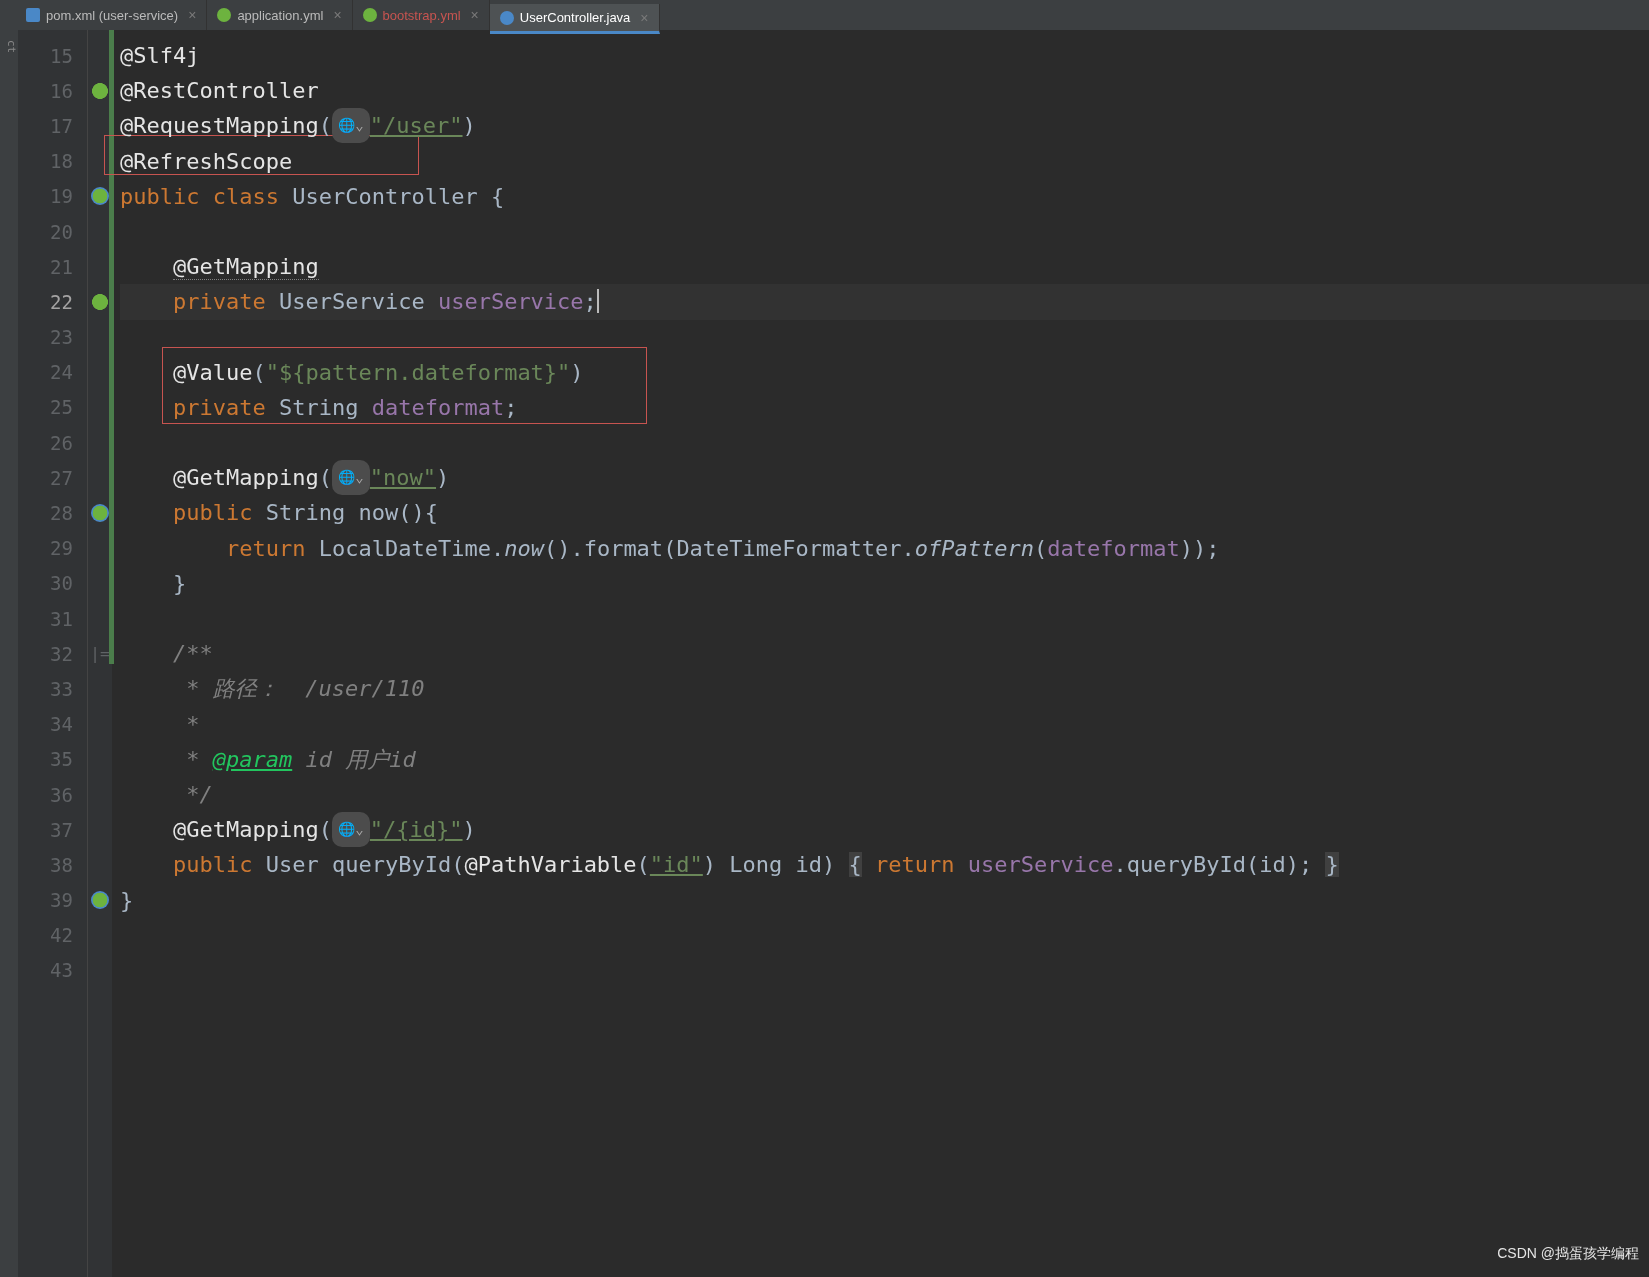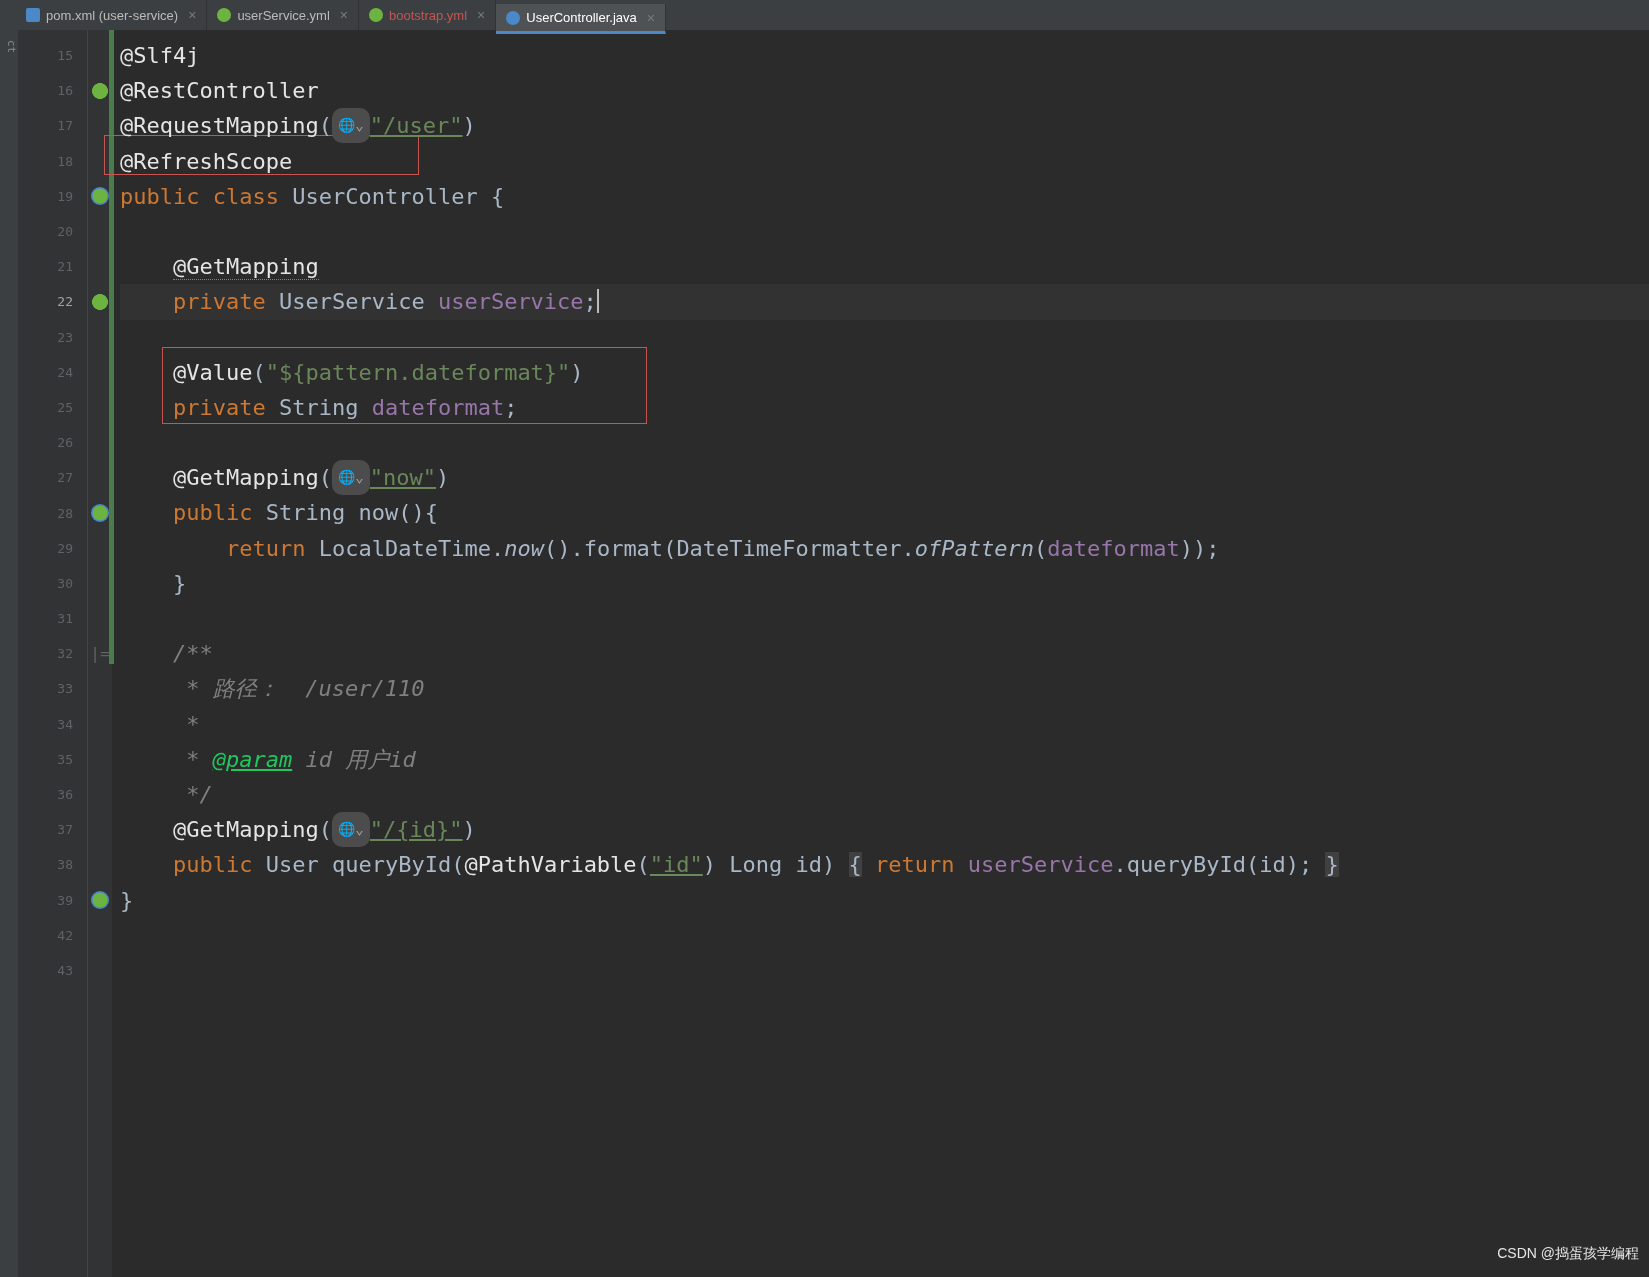--- a/index.html
+++ b/index.html
@@ -72,21 +72,21 @@
   width: 24px;
   background: #313335;
   padding-top: 8px;
 }
 .line-row {
   height: 35.2px;
   display: flex;
   align-items: center;
   justify-content: flex-end;
   padding-right: 14px;
-  font-size: 13px;
+  font-size: 19px;
   color: #606366;
   position: relative;
 }
 .icon-row {
   height: 35.2px;
   display: flex;
   align-items: center;
   justify-content: center;
 }
 .gutter-icon {
@@ -163,21 +163,21 @@
 <body>
 
 <div class="tabs">
   <div class="tab">
     <span class="tab-icon icon-maven"></span>
     <span>pom.xml (user-service)</span>
     <span class="tab-close">×</span>
   </div>
   <div class="tab">
     <span class="tab-icon icon-spring"></span>
-    <span>userService.yml</span>
+    <span>application.yml</span>
     <span class="tab-close">×</span>
   </div>
   <div class="tab">
     <span class="tab-icon icon-spring-red"></span>
     <span style="color:#c75450">bootstrap.yml</span>
     <span class="tab-close">×</span>
   </div>
   <div class="tab active">
     <span class="tab-icon icon-java"></span>
     <span>UserController.java</span>

